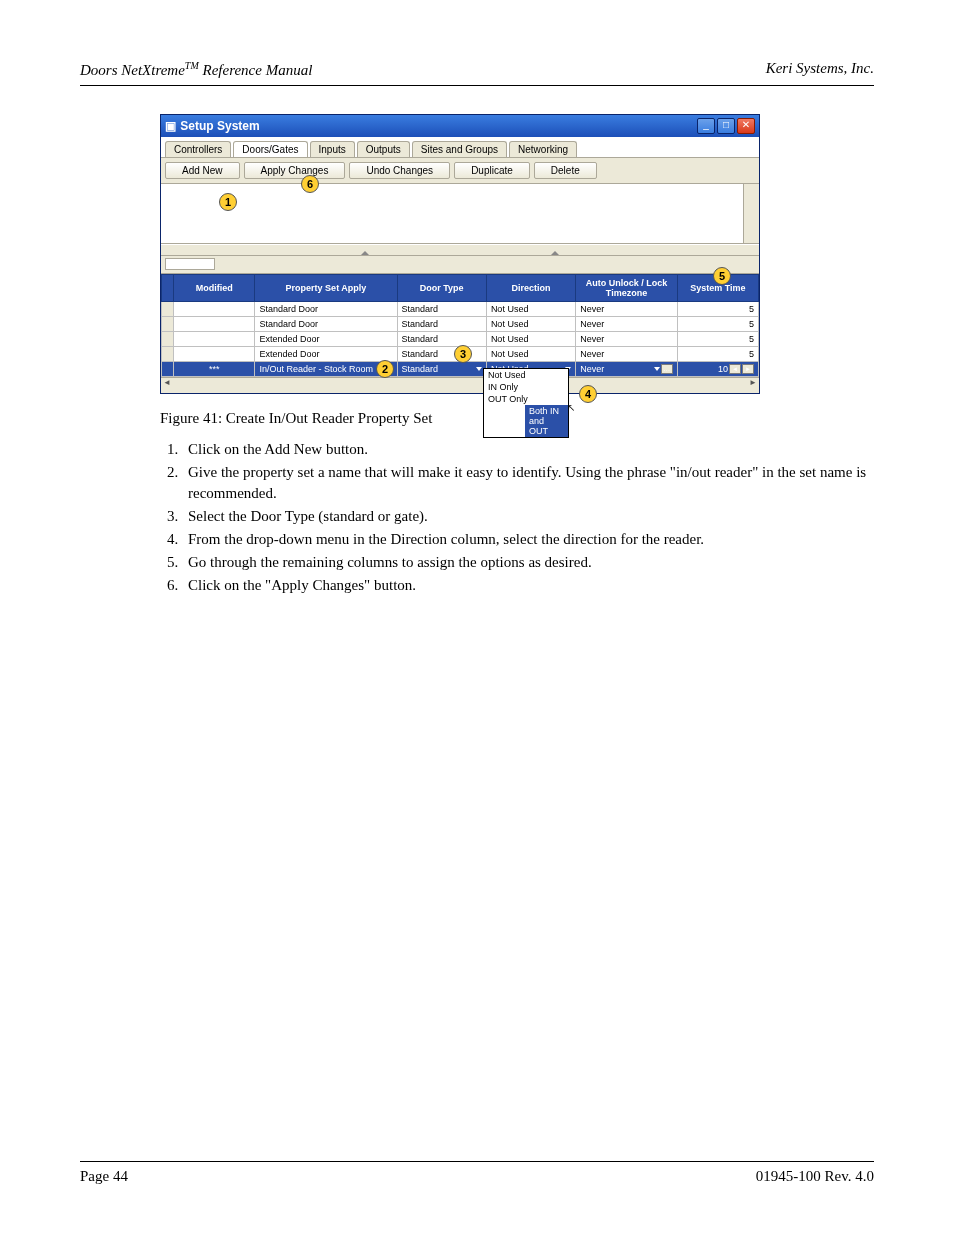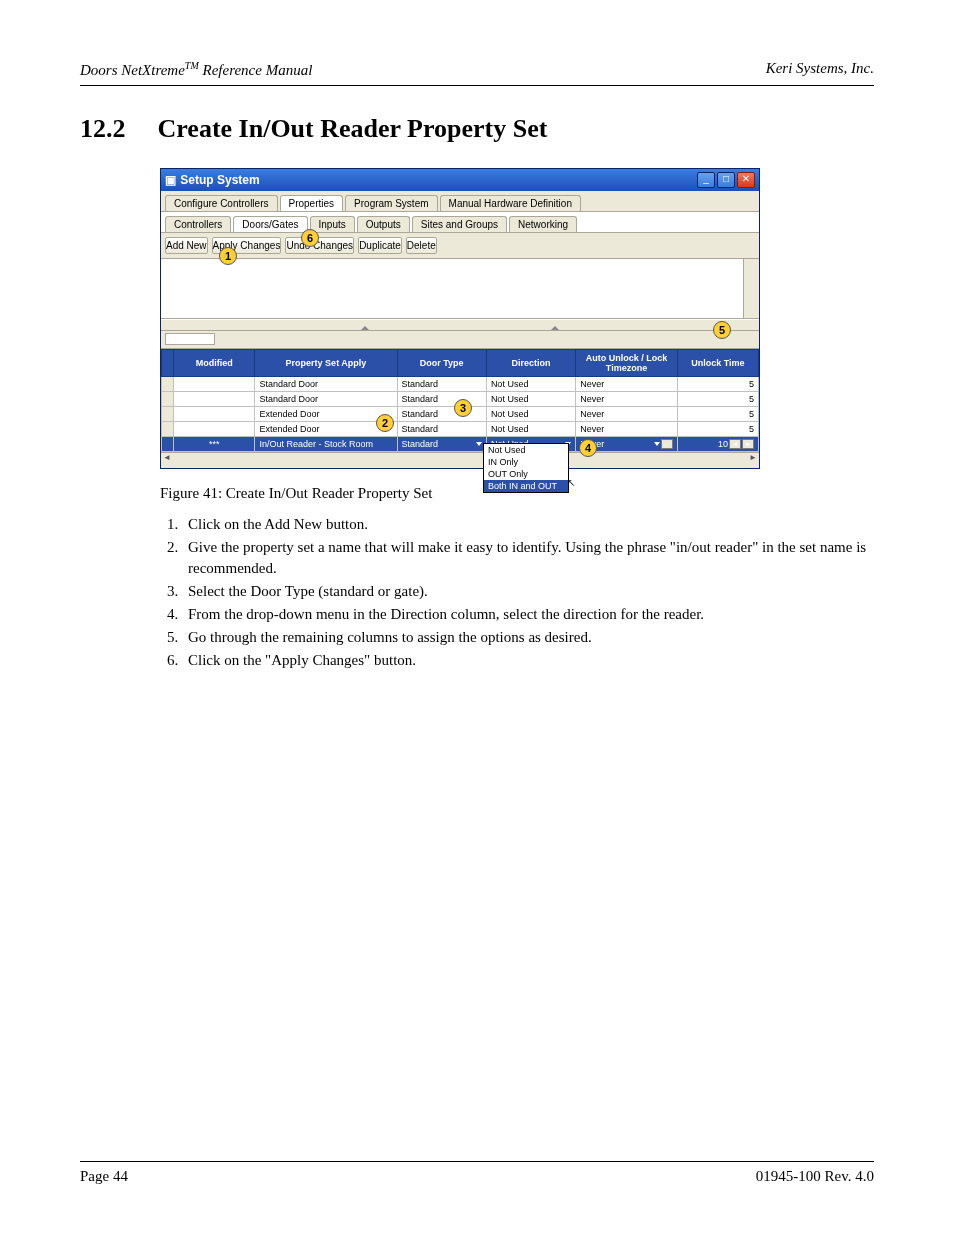--- a/index.html
+++ b/index.html
@@ -135,21 +135,21 @@
     border-bottom: 1px solid #aca899;
   }
   .toolbar {
     background: #ece9d8;
     padding: 4px;
     display: flex;
     gap: 4px;
     border-bottom: 1px solid #aca899;
   }
   .tbtn {
-    padding: 2px 0;
+    padding: 2px 16px;
     background: linear-gradient(to bottom,#fff,#ece9d8);
     border: 1px solid #aca899;
     border-radius: 2px;
     cursor: pointer;
   }
   .work-area {
     background: #fff;
     height: 60px;
     border-bottom: 1px solid #aca899;
     position: relative;
@@ -234,20 +234,21 @@
     border: 1px solid #000;
     font-size: 9px;
     z-index: 5;
   }
   .dd div {
     padding: 1px 8px 1px 4px;
   }
   .dd div.sel {
     background: #2b50a8;
     color: #fff;
+    margin-left: 41px;
   }
   .hscroll {
     height: 16px;
     background: #ece9d8;
     border-top: 1px solid #aca899;
     position: relative;
   }
   .hscroll::before {
     content: "◄";
     position: absolute;
@@ -314,24 +315,20 @@
 
   <div class="header-row">
     <span class="prod">
       <span>Doors NetXtreme</span><sup>TM</sup>
       <span>Reference Manual</span>
     </span>
     <span>Keri Systems, Inc.</span>
   </div>
   <hr class="rule">
 
-  <div class="section-title">
-    <span>12.2</span>
-    <span>Create In/Out Reader Property Set</span>
-  </div>
 
 
   <div class="figure-wrap">
     <div class="win">
 
       <div class="callout" style="left:58px; top:78px;">1</div>
       <div class="callout" style="left:140px; top:60px;">6</div>
       <div class="callout" style="left:215px; top:245px;">2</div>
       <div class="callout" style="left:293px; top:230px;">3</div>
       <div class="callout" style="left:418px; top:270px;">4</div>
@@ -342,26 +339,20 @@
           <span>▣</span>
           <span>Setup System</span>
         </span>
         <span class="wbtns">
           <span class="wbtn">_</span>
           <span class="wbtn">□</span>
           <span class="wbtn close">✕</span>
         </span>
       </div>
 
-      <div class="tabstrip">
-        <span class="tab">Configure Controllers</span>
-        <span class="tab active">Properties</span>
-        <span class="tab">Program System</span>
-        <span class="tab">Manual Hardware Definition</span>
-      </div>
 
       <div class="subtabstrip">
         <span class="tab">Controllers</span>
         <span class="tab active">Doors/Gates</span>
         <span class="tab">Inputs</span>
         <span class="tab">Outputs</span>
         <span class="tab">Sites and Groups</span>
         <span class="tab">Networking</span>
       </div>
 
@@ -391,21 +382,21 @@
               <col style="width:80px">
           </colgroup>
           <thead>
             <tr>
               <th></th>
               <th>Modified</th>
               <th>Property Set Apply</th>
               <th>Door Type</th>
               <th>Direction</th>
               <th>Auto Unlock / Lock Timezone</th>
-              <th>Unlock Time</th>
+              <th>System Time</th>
             </tr>
           </thead>
           <tbody id="grid-body">
               <tr>
                 <td class="rh"></td>
                 <td style="text-align:center"></td>
                 <td>Standard Door</td>
                 <td>Standard</td>
                 <td>Not Used</td>
                 <td>Never</td>

